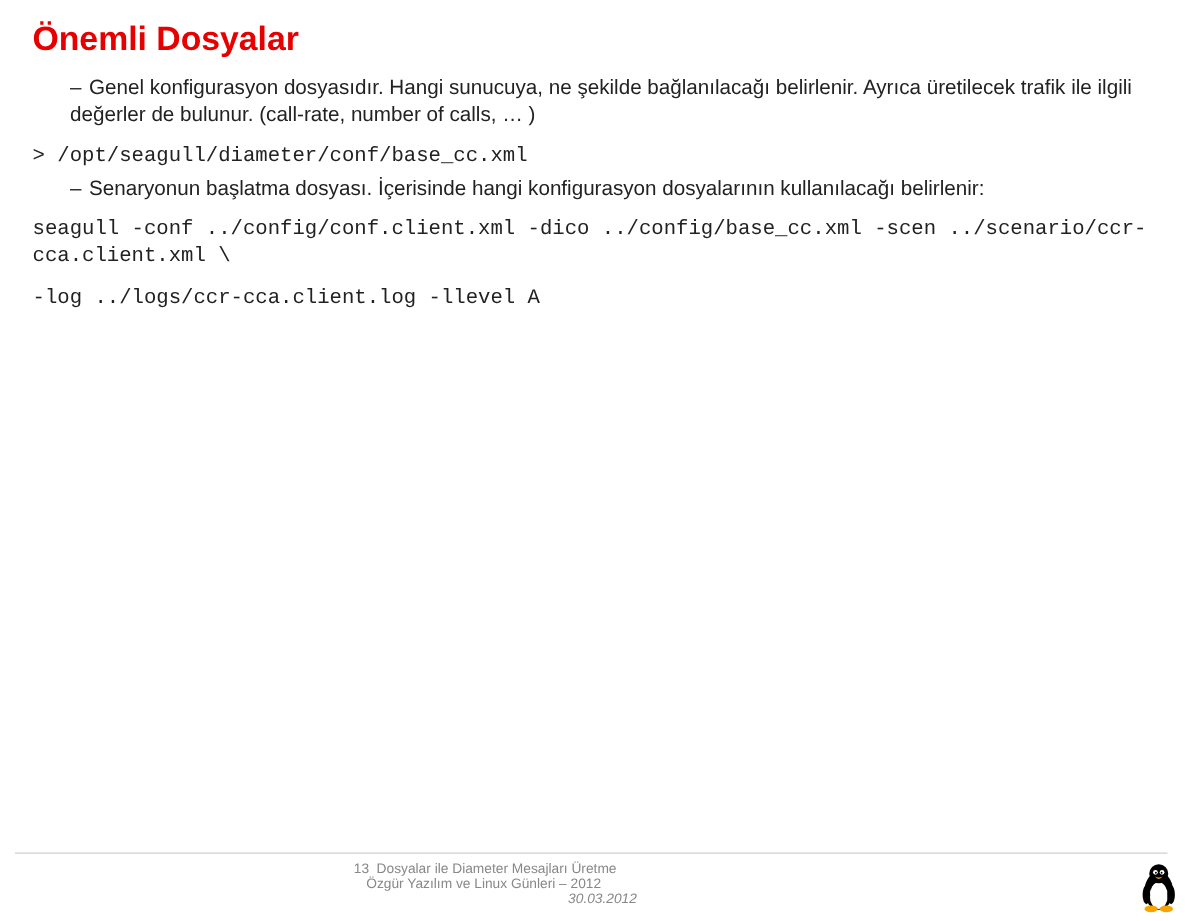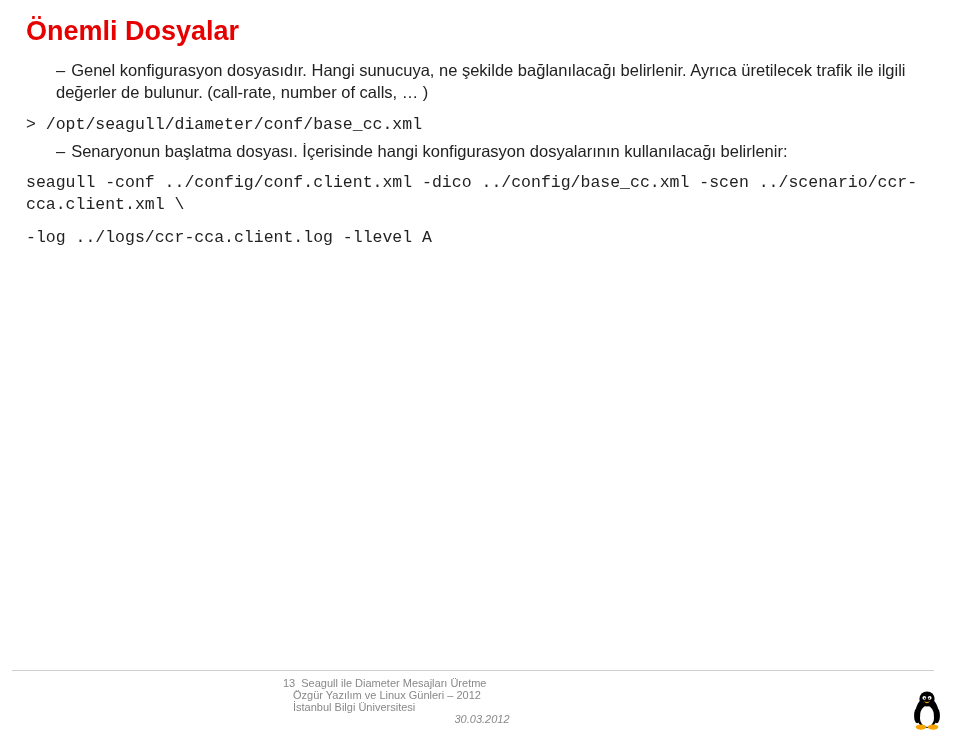--- a/index.html
+++ b/index.html
@@ -115,25 +115,24 @@
     <div class="command">seagull -conf ../config/conf.client.xml -dico ../config/base_cc.xml -scen ../scenario/ccr-cca.client.xml \</div>
     <div class="command">-log ../logs/ccr-cca.client.log -llevel A</div>
 
   </div>
 
   <div class="footer">
     <hr class="footer-sep">
     <div class="footer-row">
       <div class="footer-left">
         <span>13</span>
-        <span>Seagull ile Diameter Mesajları Üretme</span>
+        <span>Dosyalar ile Diameter Mesajları Üretme</span>
       </div>
       <div class="footer-center">
         <div>Özgür Yazılım ve Linux Günleri – 2012</div>
-        <div>İstanbul Bilgi Üniversitesi</div>
       </div>
       <div class="footer-date">
         <span>30.03.2012</span>
       </div>
     </div>
 
     <svg class="penguin" viewBox="0 0 100 110">
       <ellipse cx="50" cy="62" rx="30" ry="40" fill="#000"></ellipse>
       <ellipse cx="50" cy="72" rx="19" ry="28" fill="#fff"></ellipse>
       <circle cx="50" cy="26" r="20" fill="#000"></circle>

